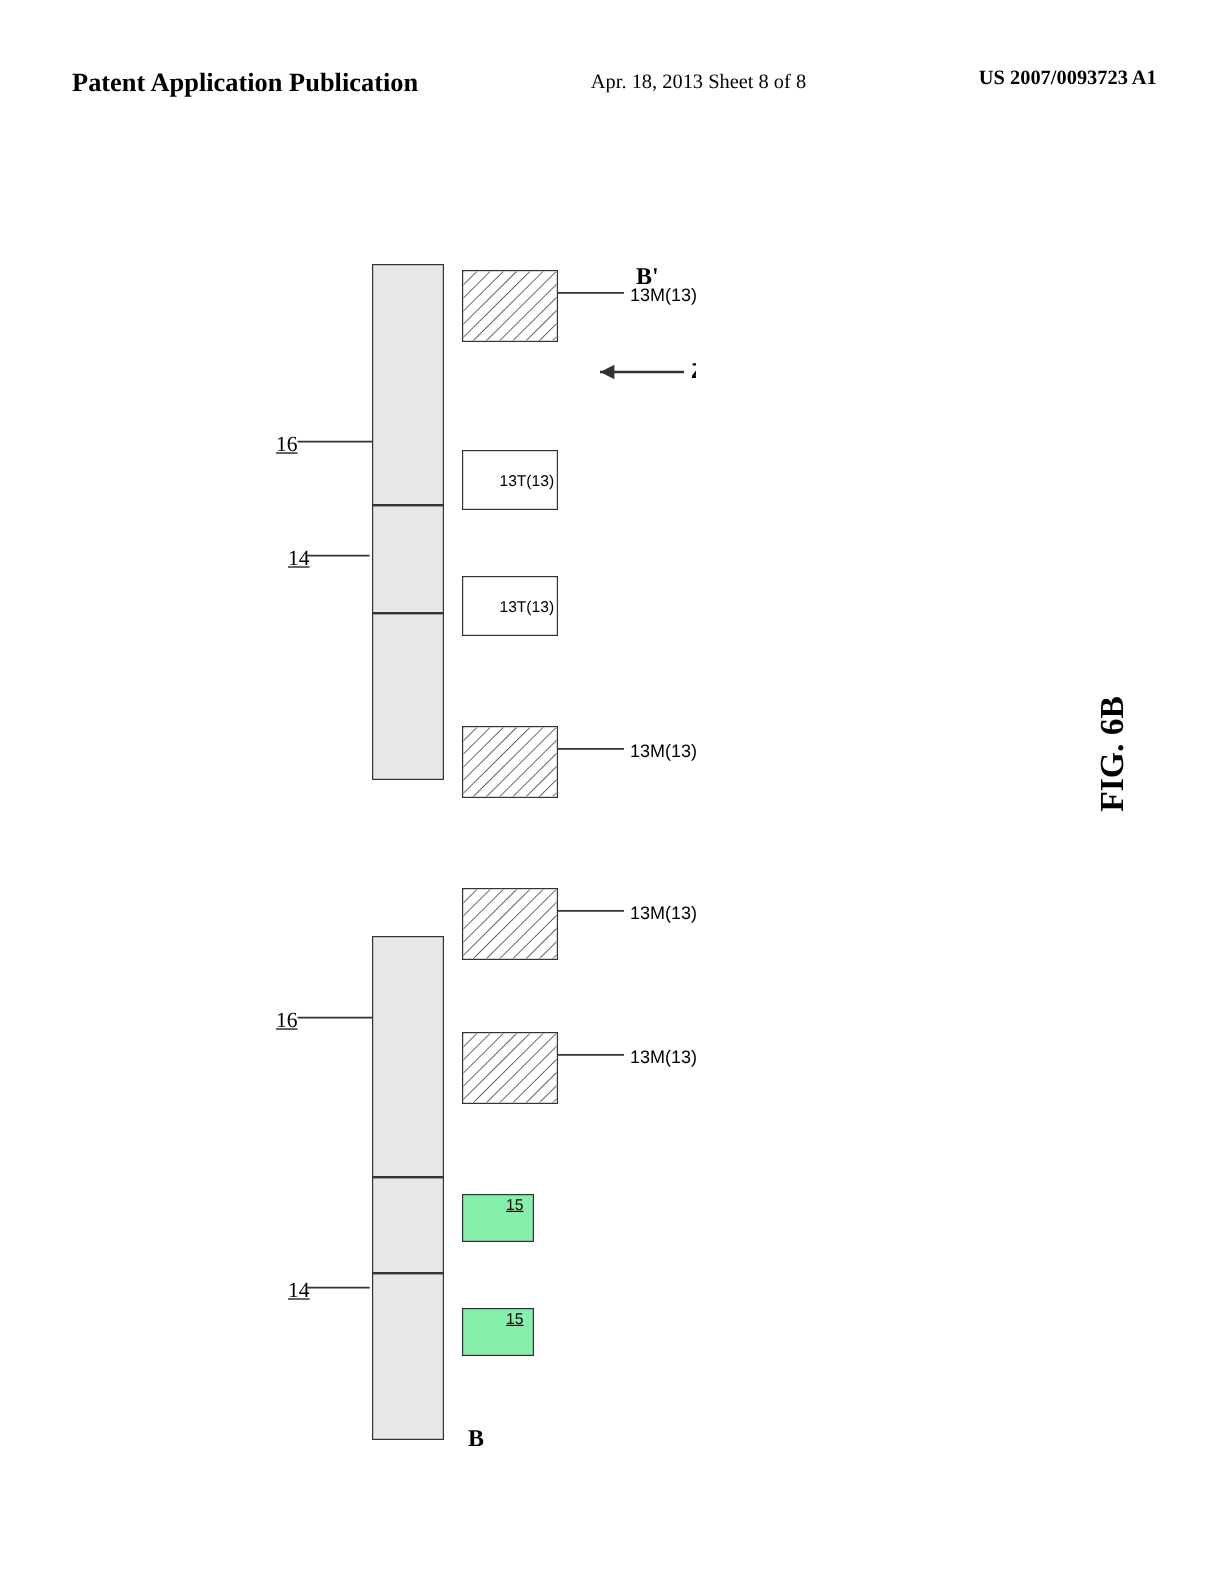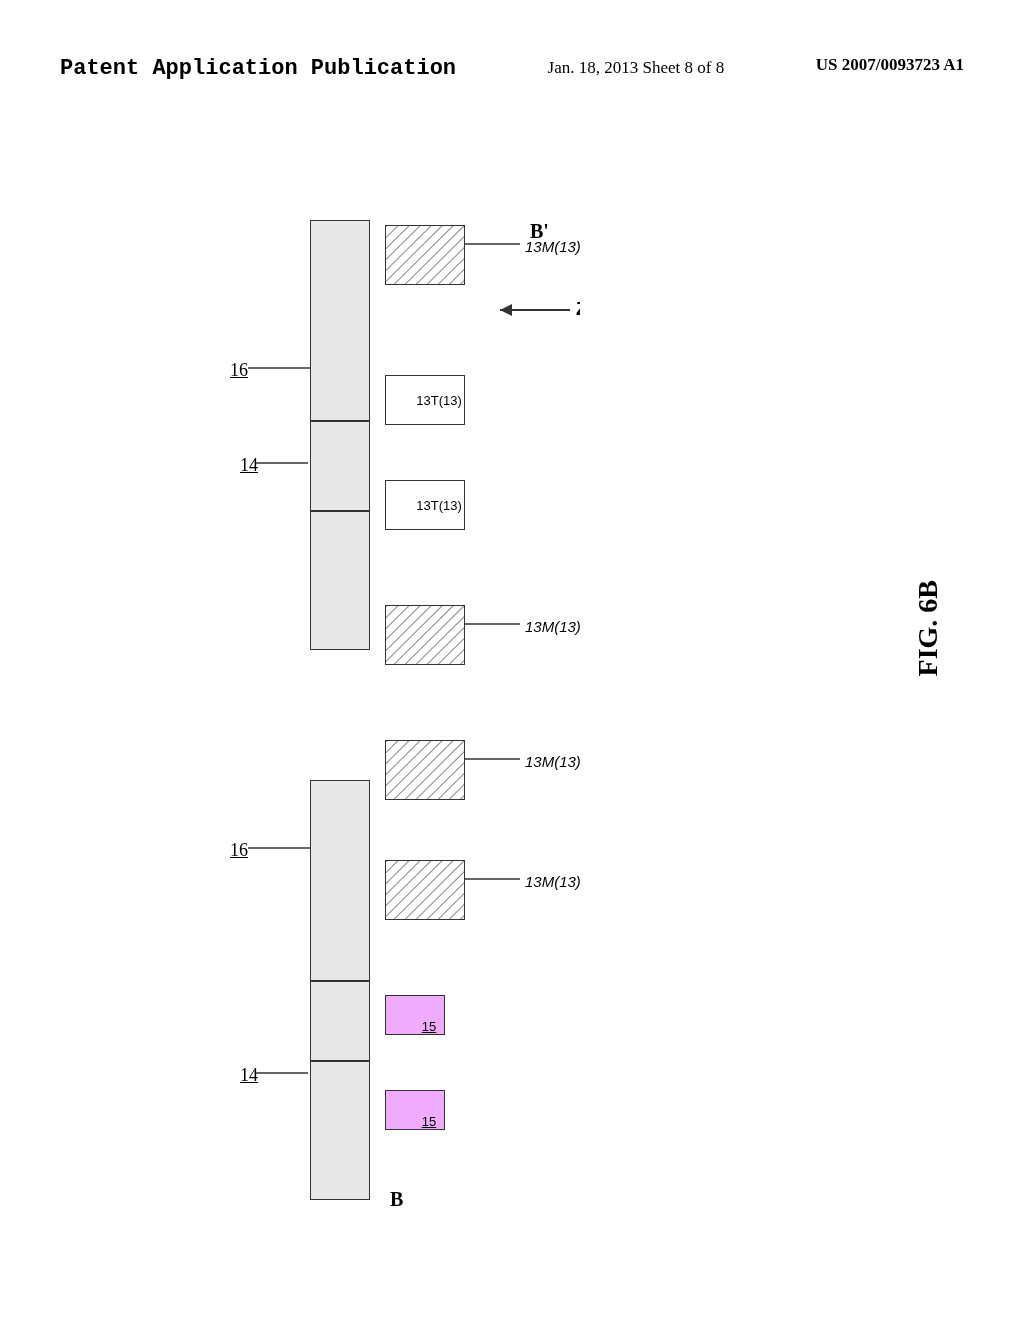--- a/index.html
+++ b/index.html
@@ -20,21 +20,20 @@
       display: flex;
       justify-content: space-between;
       padding: 0 60px;
       align-items: flex-start;
     }
 
     .header-left {
       font-size: 22px;
       font-weight: bold;
       line-height: 1.3;
-      font-family: Liberation Mono, monospace;
     }
 
     .header-center {
       font-size: 17px;
       line-height: 1.5;
       text-align: center;
     }
 
     .header-right {
       font-size: 17px;
@@ -107,38 +106,37 @@
       align-items: center;
       justify-content: center;
     }
 
     
     .small-box {
       position: absolute;
       width: 60px;
       height: 40px;
       border: 1.5px solid #333;
-      background: #f0abfc;
+      background: #86efac;
       display: flex;
-      align-items: flex-end;
+      align-items: flex-start;
       justify-content: center;
     }
 
     .box-label {
       font-size: 13px;
       font-family: Arial, sans-serif;
       margin-left: 28px;
     }
 
     
     .right-label {
       position: absolute;
       font-size: 15px;
       font-family: Arial, sans-serif;
-      font-style: italic;
     }
 
     
     .label-B {
       position: absolute;
       font-size: 20px;
       font-weight: bold;
     }
 
     
@@ -153,21 +151,21 @@
       font-weight: bold;
       writing-mode: vertical-rl;
       transform: rotate(180deg);
     }
   </style>
 </head>
 <body>
 
 <div class="header">
   <div class="header-left">Patent Application Publication</div>
-  <div class="header-center">Jan. 18, 2013  Sheet 8 of 8</div>
+  <div class="header-center">Apr. 18, 2013  Sheet 8 of 8</div>
   <div class="header-right">US 2007/0093723 A1</div>
 </div>
 
 <div class="diagram-container">
 
   <div class="stripe-top"></div>
 
   <div class="stripe-bottom"></div>
 
   <div class="divider-line" style="top: 260px;"></div>

